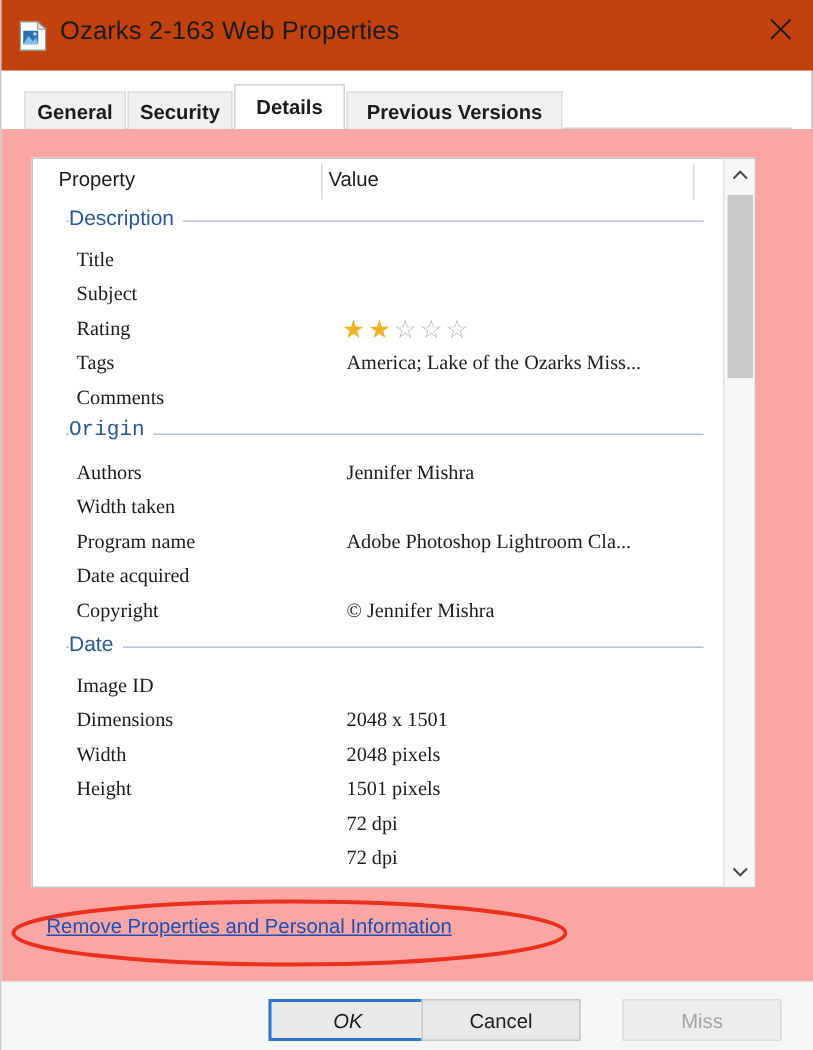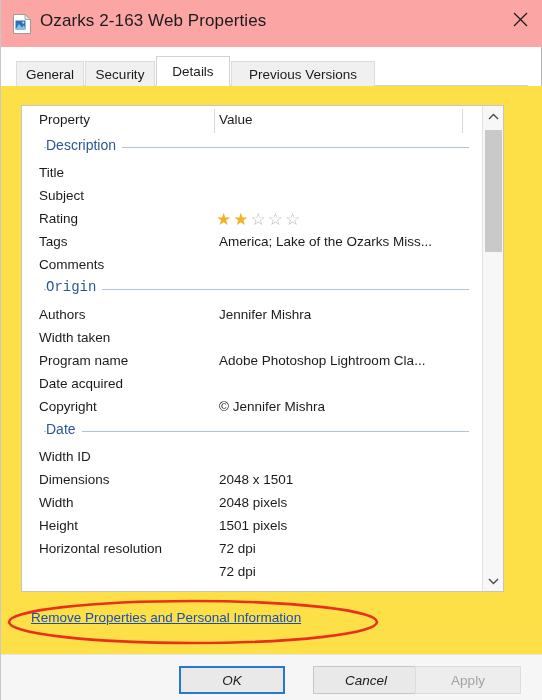--- a/index.html
+++ b/index.html
@@ -26,21 +26,21 @@
     border-left: 1px solid #c8c8c8;
     border-right: 1px solid #b5b5b5;
   }
 
   
   #titlebar {
     position: absolute;
     left: 0; top: 0;
     width: 542px;
     height: 47px;
-    background: #fca5a5;
+    background: #c2410c;
   }
   #title-icon {
     position: absolute;
     left: 12px; top: 14px;
     width: 18px; height: 20px;
   }
   #title-text {
     position: absolute;
     left: 39px;
     top: 11px;
@@ -59,20 +59,21 @@
     cursor: default;
   }
   #close-button svg { display: block; }
 
   
   #tabstrip {
     position: absolute;
     left: 0; top: 47px;
     width: 451px;
     height: 39px;
+    font-weight: bold;
   }
   .tab {
     position: absolute;
     bottom: 0;
     box-sizing: border-box;
     background: #f0f0f0;
     border: 1px solid #dcdcdc;
     border-bottom: none;
     font-size: 13.5px;
     color: #1b1b1b;
@@ -103,21 +104,21 @@
     height: 1px;
     background: #d2d2d2;
   }
 
   
   #panel {
     position: absolute;
     left: 0; top: 86px;
     width: 542px;
     height: 568px;
-    background: #fde047;
+    background: #fca5a5;
   }
 
   
   #listbox {
     position: absolute;
     left: 20px;
     top: 19px;
     width: 483px;
     height: 487px;
     box-sizing: border-box;
@@ -173,23 +174,24 @@
     left: 22px;
     right: 14px;
     top: 11px;
     height: 1px;
     background: #6f8fc4;
     opacity: 0.55;
   }
 
   .row {
     position: absolute;
-    left: 0;
+    left: 12px;
     width: 461px;
     height: 23px;
+    font-family: Liberation Serif, serif;
   }
   .row .name {
     position: absolute;
     left: 17px;
     top: 2px;
     font-size: 13.5px;
     color: #1b1b1b;
     white-space: nowrap;
   }
   .row .value {
@@ -291,23 +293,22 @@
     white-space: nowrap;
   }
   #btn-ok {
     left: 178px;
     width: 106px;
     border: 2px solid #2878d0;
     background: #e9e9e9;
     font-style: italic;
   }
   #btn-cancel {
-    left: 312px;
+    left: 280px;
     width: 106px;
-    font-style: italic;
   }
   #btn-apply {
     left: 414px;
     width: 106px;
     background: #ededed;
     border: 1px solid #dcdcdc;
     color: #a3a3a3;
   }
 </style>
 </head>
@@ -404,37 +405,36 @@
             </div>
             <div class="row" style="top: 291px;">
               <div class="name">Copyright</div>
               <div class="value">© Jennifer Mishra</div>
             </div>
             <div class="section" style="top: 314px;">
               <div class="section-rule"></div>
               <div class="section-label">Date</div>
             </div>
             <div class="row" style="top: 341px;">
-              <div class="name">Width ID</div>
+              <div class="name">Image ID</div>
               <div class="value"></div>
             </div>
             <div class="row" style="top: 364px;">
               <div class="name">Dimensions</div>
               <div class="value">2048 x 1501</div>
             </div>
             <div class="row" style="top: 387px;">
               <div class="name">Width</div>
               <div class="value">2048 pixels</div>
             </div>
             <div class="row" style="top: 410px;">
               <div class="name">Height</div>
               <div class="value">1501 pixels</div>
             </div>
             <div class="row" style="top: 433px;">
-              <div class="name">Horizontal resolution</div>
               <div class="value">72 dpi</div>
             </div>
             <div class="row" style="top: 456px;">
               <div class="value">72 dpi</div>
             </div>
           </div>
       </div>
 
       <div id="scrollbar">
         <div class="sb-btn" id="sb-up">
@@ -461,17 +461,17 @@
   </div>
 
   <div id="buttonbar">
     <div class="dlg-btn" id="btn-ok">
       <span>OK</span>
     </div>
     <div class="dlg-btn" id="btn-cancel">
       <span>Cancel</span>
     </div>
     <div class="dlg-btn" id="btn-apply">
-      <span>Apply</span>
+      <span>Miss</span>
     </div>
   </div>
 
 </div>
 
 </body></html>

